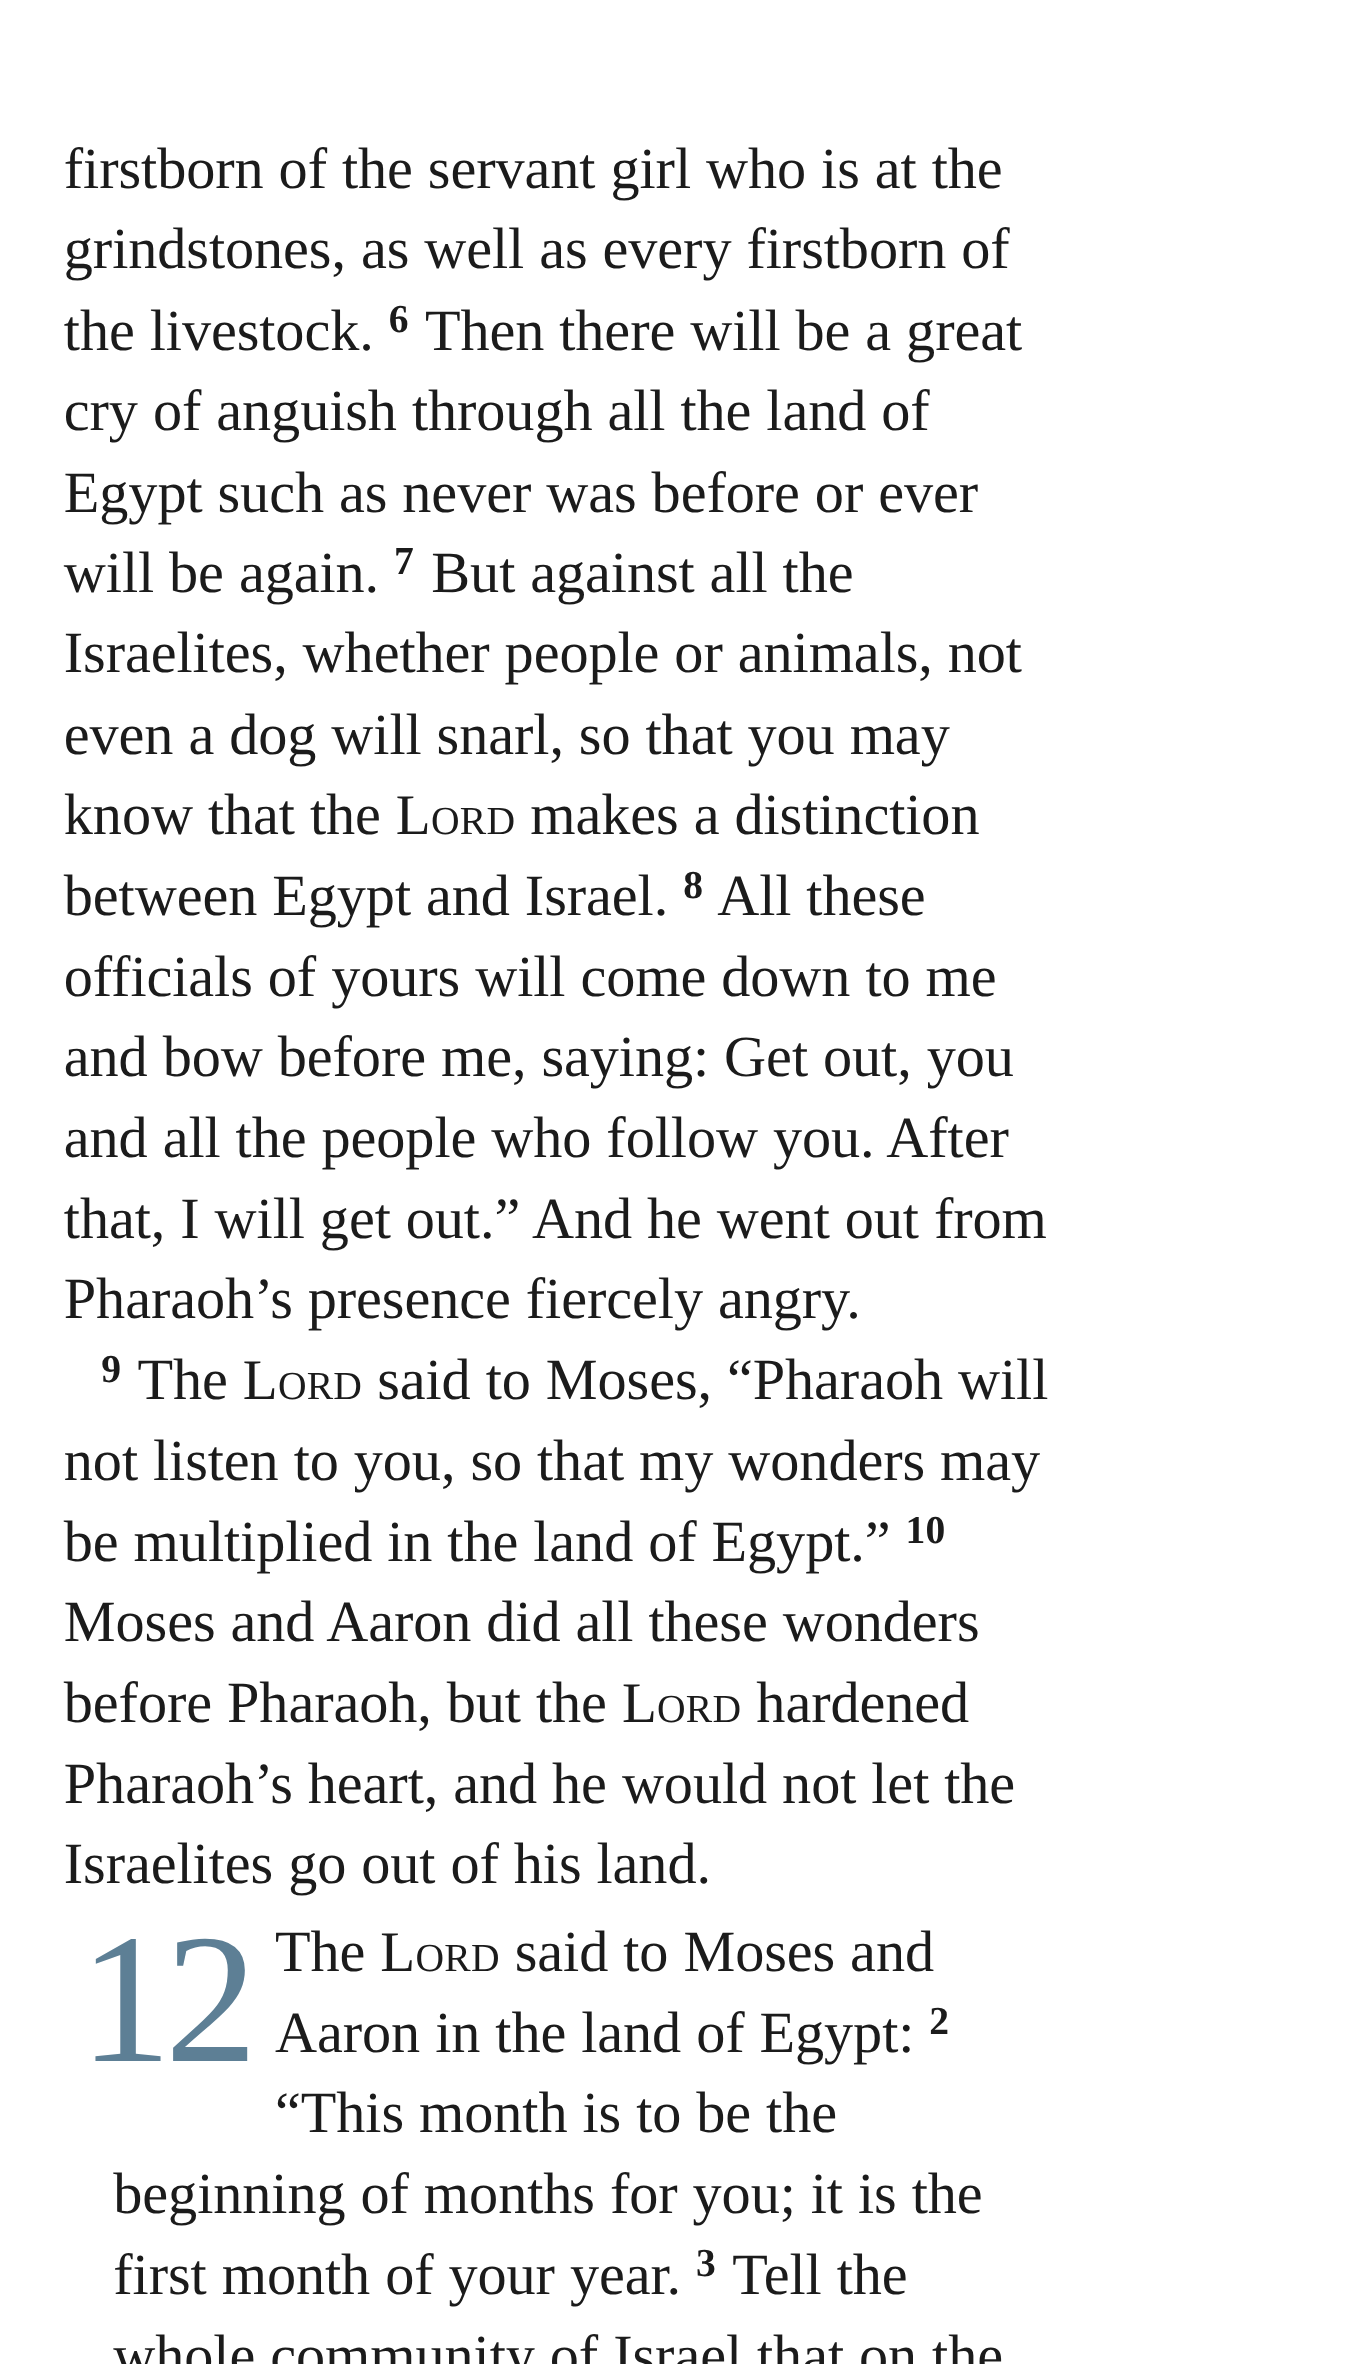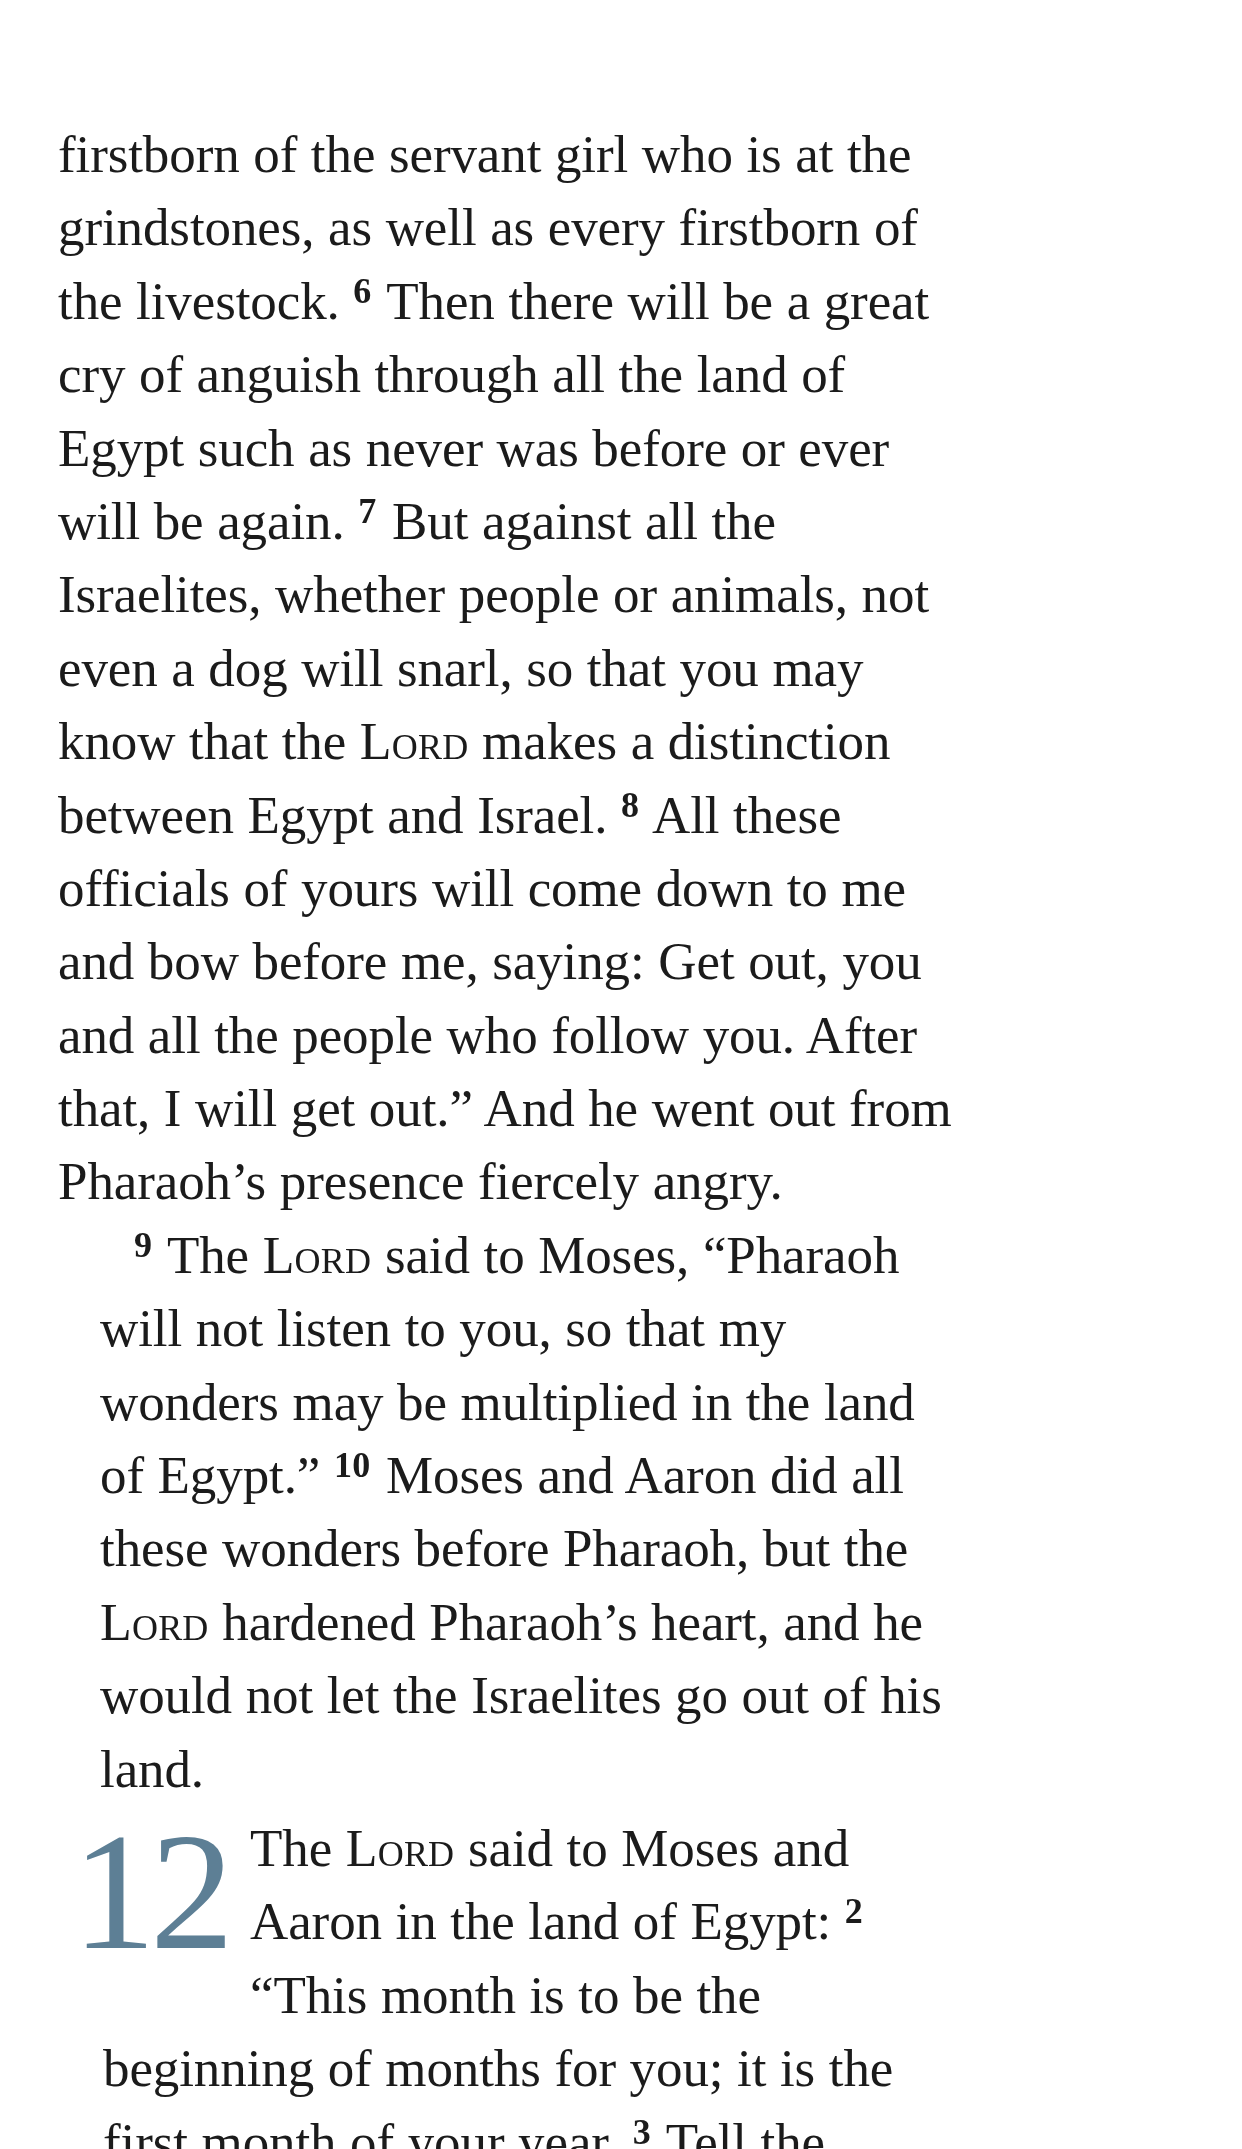--- a/index.html
+++ b/index.html
@@ -24,21 +24,20 @@
   .para {
     font-size: 53px;
     line-height: 1.385;
     text-align: left;
     margin: 0;
     letter-spacing: -0.1px;
     word-spacing: 0.5px;
   }
   .para + .para {
     margin-top: 0;
-    margin-left: 42px;
   }
   .indent {
     text-indent: 34px;
   }
   .vnum {
     font-weight: bold;
     font-size: 36px;
     vertical-align: 16px;
     line-height: 0;
     letter-spacing: 0.2px;

